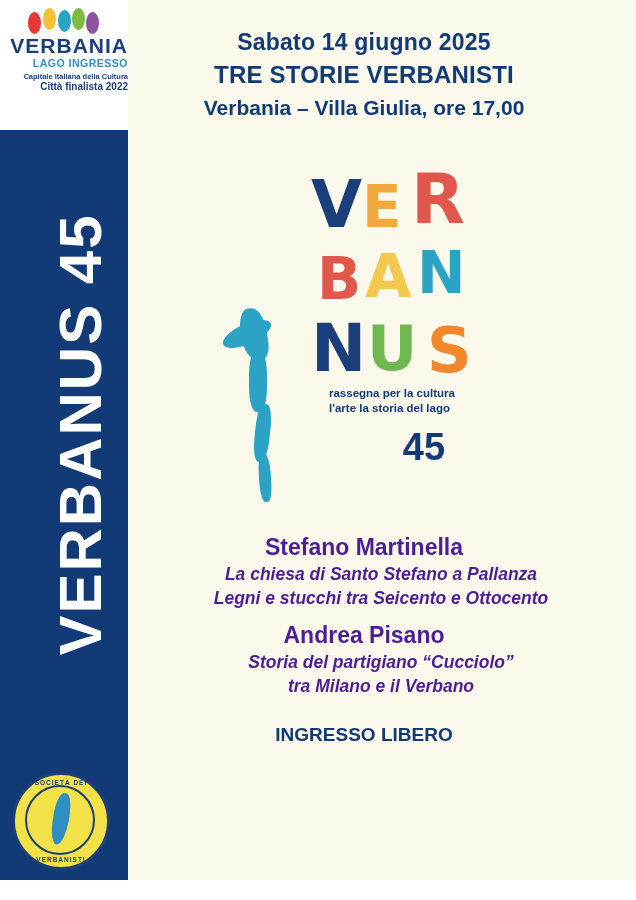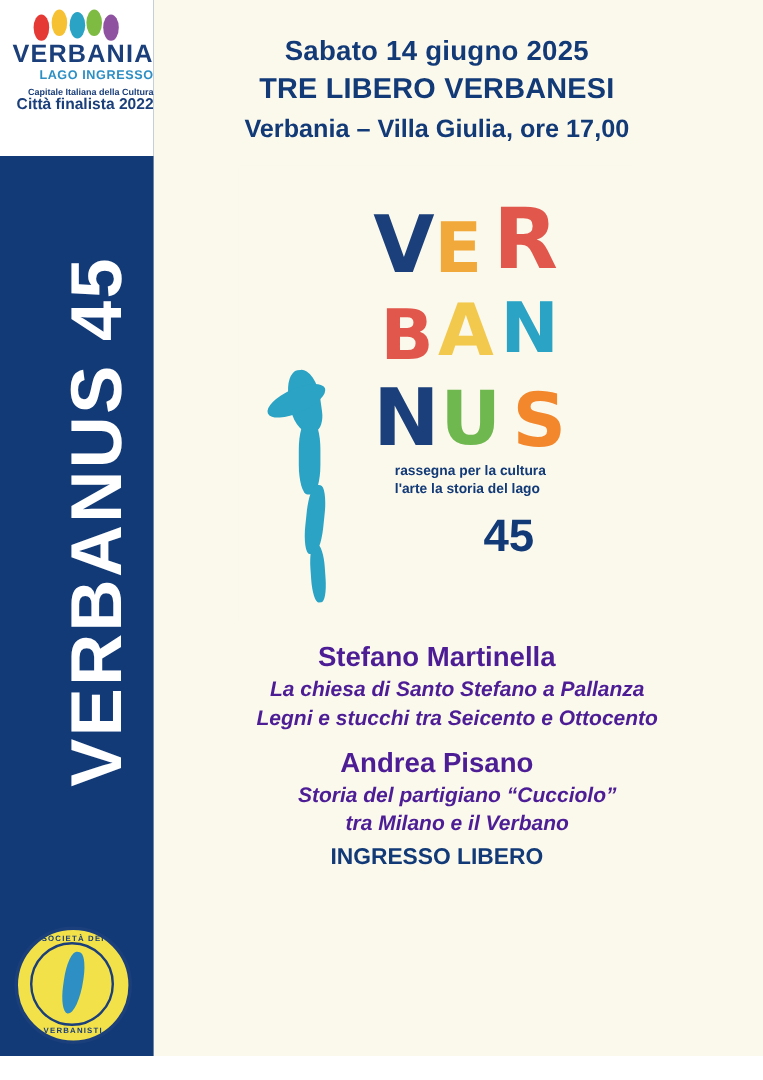--- a/index.html
+++ b/index.html
@@ -66,21 +66,21 @@
     line-height: 12px;
   }
   #logo-sub2 {
     font-size: 7.5px;
     font-weight: bold;
     color: #1b3f7a;
     line-height: 10px;
     margin-top: 3px;
   }
   #logo-sub3 {
-    font-size: 13px;
+    font-size: 10px;
     font-weight: bold;
     color: #1b3f7a;
     line-height: 10px;
   }
   #vertical-title {
     position: absolute;
     left: -270px;
     top: 400px;
     width: 700px;
     transform: rotate(-90deg);
@@ -227,21 +227,21 @@
     font-weight: bold;
     font-style: italic;
     line-height: 24px;
     margin-left: 34px;
   }
   #free {
     text-align: center;
     color: #123a77;
     font-size: 19px;
     font-weight: bold;
-    margin-top: 6px;
+    margin-top: 26px;
   }
 </style>
 </head>
 <body>
 
 <div id="poster">
 
   <div id="left-band">
 
     <div id="logo-block">
@@ -266,21 +266,21 @@
         <div id="seal-lake"></div>
       </div>
       <div id="seal-text-bottom">VERBANISTI</div>
     </div>
   </div>
 
   <div id="content">
 
     <div id="head">
       <div class="l1">Sabato 14 giugno 2025</div>
-      <div class="l2">TRE LIBERO VERBANESI</div>
+      <div class="l2">TRE STORIE VERBANISTI</div>
       <div class="l3">Verbania – Villa Giulia, ore 17,00</div>
     </div>
 
     <div id="cover">
       <div id="lake-shape">
         <div class="lk" style="left:26px; top:0px;   width:26px; height:52px; border-radius:40% 50% 30% 50%; transform:rotate(-8deg);"></div>
         <div class="lk" style="left:6px;  top:16px;  width:52px; height:20px; border-radius:50%; transform:rotate(-24deg);"></div>
         <div class="lk" style="left:34px; top:42px;  width:18px; height:62px; border-radius:40%;"></div>
         <div class="lk" style="left:40px; top:96px;  width:15px; height:58px; border-radius:40%; transform:rotate(6deg);"></div>
         <div class="lk" style="left:44px; top:146px; width:12px; height:48px; border-radius:40%; transform:rotate(-4deg);"></div>

